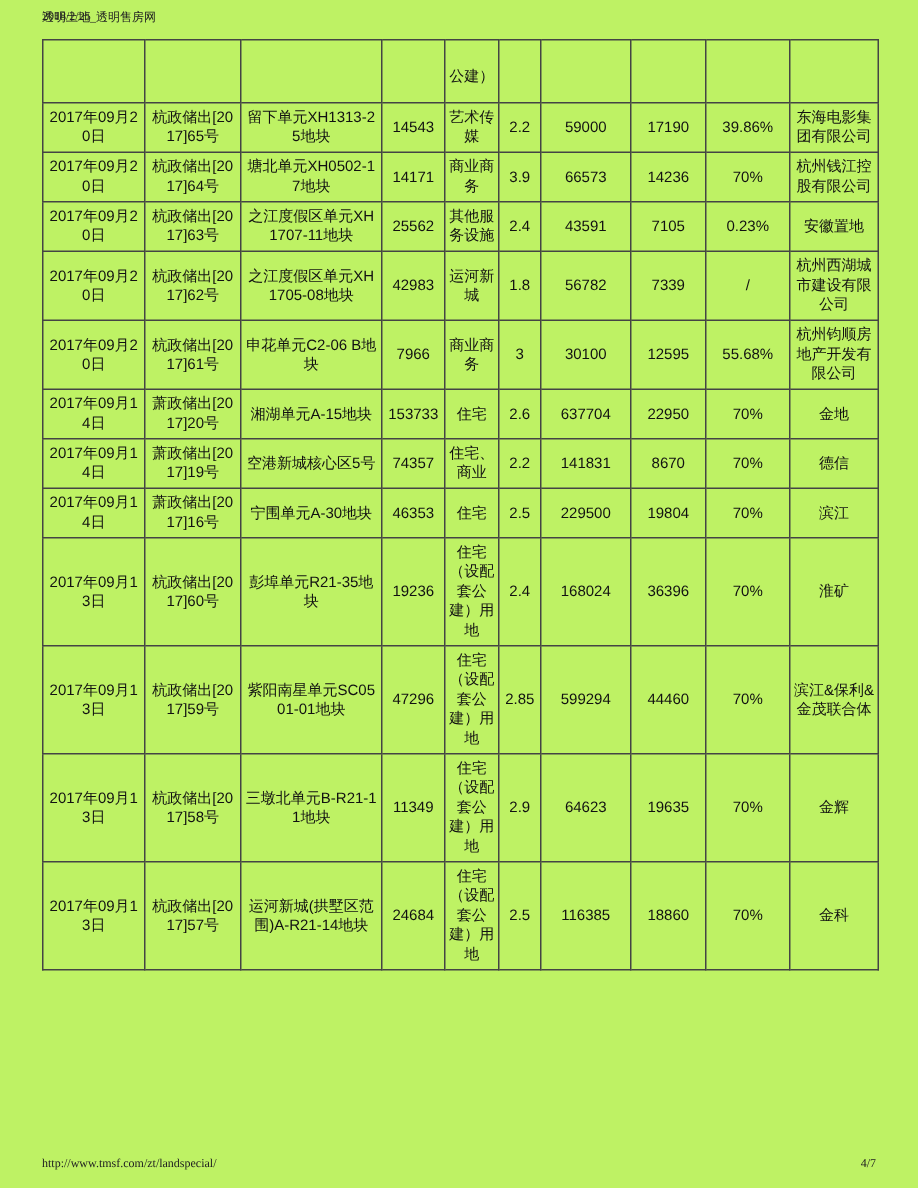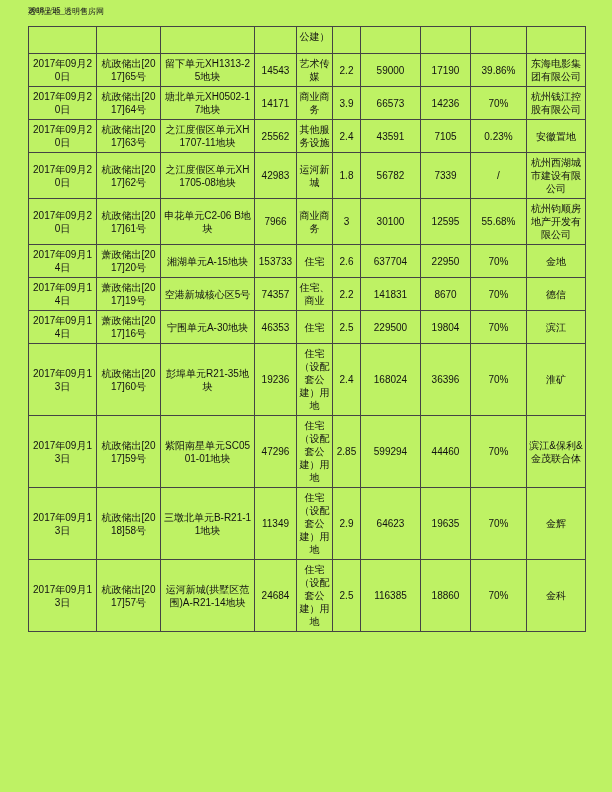--- a/index.html
+++ b/index.html
@@ -35,21 +35,21 @@
     line-height:1.3;
   }
   table.land td{
     border:1px solid #444;
     text-align:center;
     vertical-align:middle;
     padding:3px 2px;
     word-break:break-all;
     overflow:hidden;
   }
-  tr.partial td{height:20px;vertical-align:top;padding-top:3px;}
+  tr.partial td{height:20px;vertical-align:top;padding-top:18px;}
   .w-date{width:68px}.w-doc{width:64px}.w-parcel{width:94px}.w-area{width:42px}
   .w-use{width:36px}.w-far{width:28px}.w-total{width:60px}.w-unit{width:50px}
   .w-premium{width:56px}.w-company{width:59px}
 </style>
 </head>
 <body>
 
 <div class="page">
 
   <div class="page-header">
@@ -198,21 +198,21 @@
           <td>47296</td>
           <td>住宅（设配套公建）用地</td>
           <td>2.85</td>
           <td>599294</td>
           <td>44460</td>
           <td>70%</td>
           <td>滨江&amp;保利&amp;金茂联合体</td>
         </tr>
         <tr>
           <td>2017年09月13日</td>
-          <td>杭政储出[2018]58号</td>
+          <td>杭政储出[2017]58号</td>
           <td>三墩北单元B-R21-11地块</td>
           <td>11349</td>
           <td>住宅（设配套公建）用地</td>
           <td>2.9</td>
           <td>64623</td>
           <td>19635</td>
           <td>70%</td>
           <td>金辉</td>
         </tr>
         <tr>
@@ -223,14 +223,18 @@
           <td>住宅（设配套公建）用地</td>
           <td>2.5</td>
           <td>116385</td>
           <td>18860</td>
           <td>70%</td>
           <td>金科</td>
         </tr>
       </tbody>
   </table>
 
+  <div class="page-footer">
+    <span class="footer-url">http://www.tmsf.com/zt/landspecial/</span>
+    <span class="page-num">4/7</span>
+  </div>
 
 </div>
 
 </body></html>

